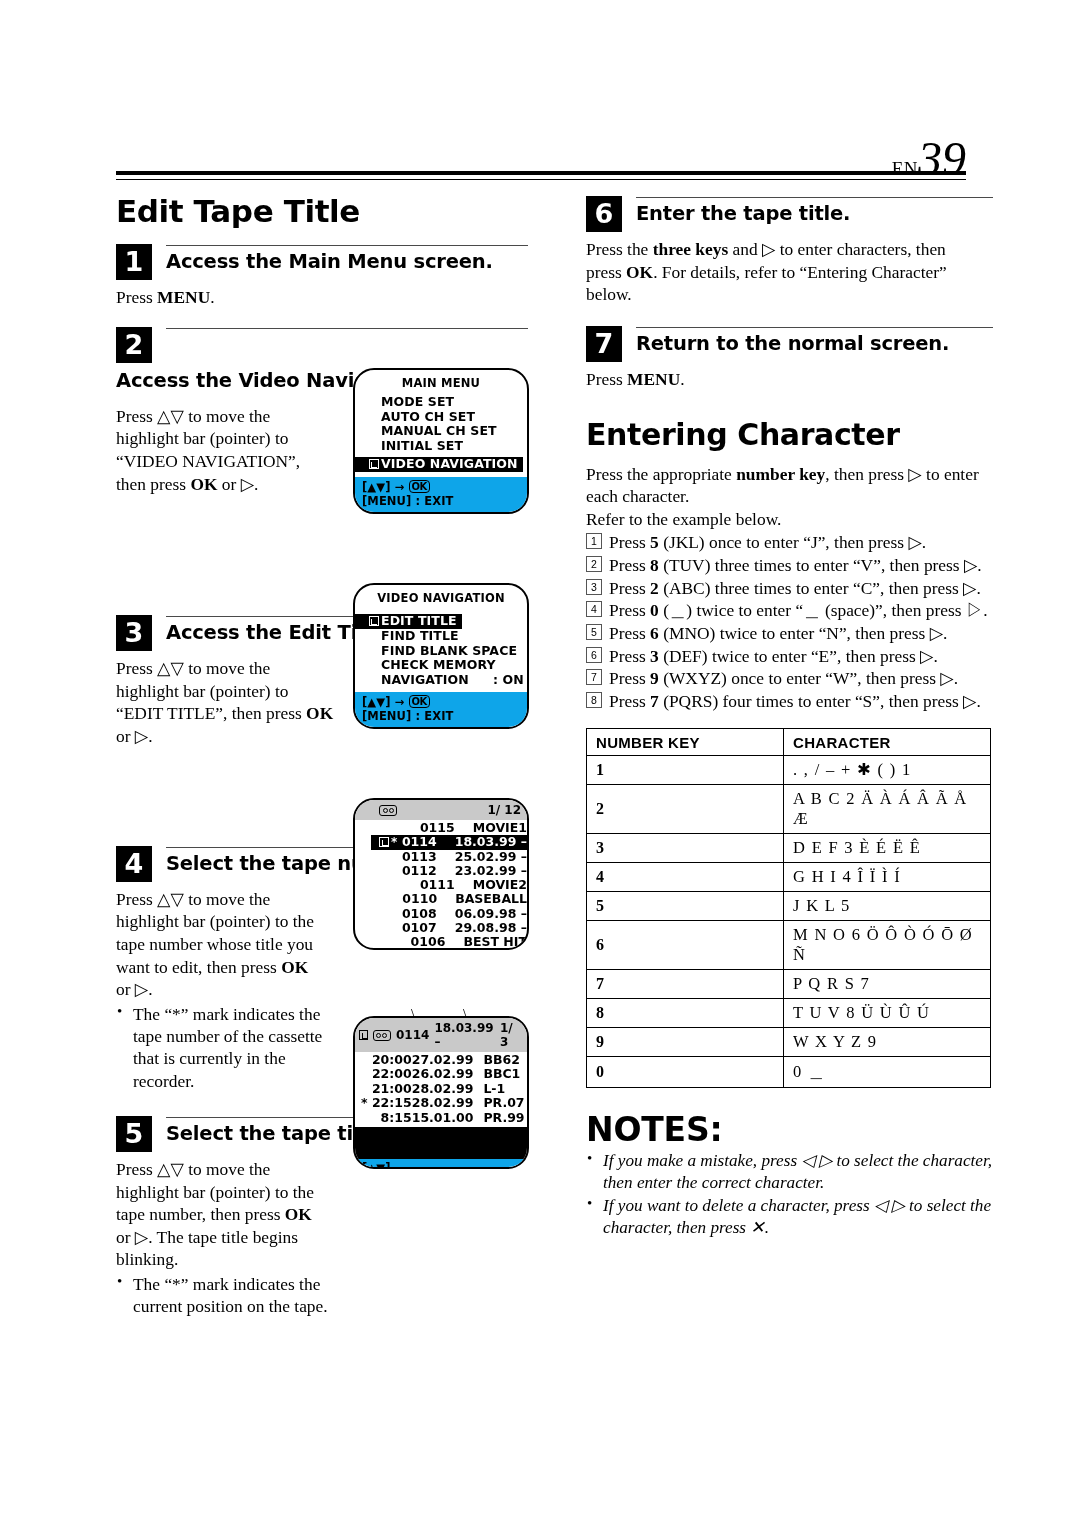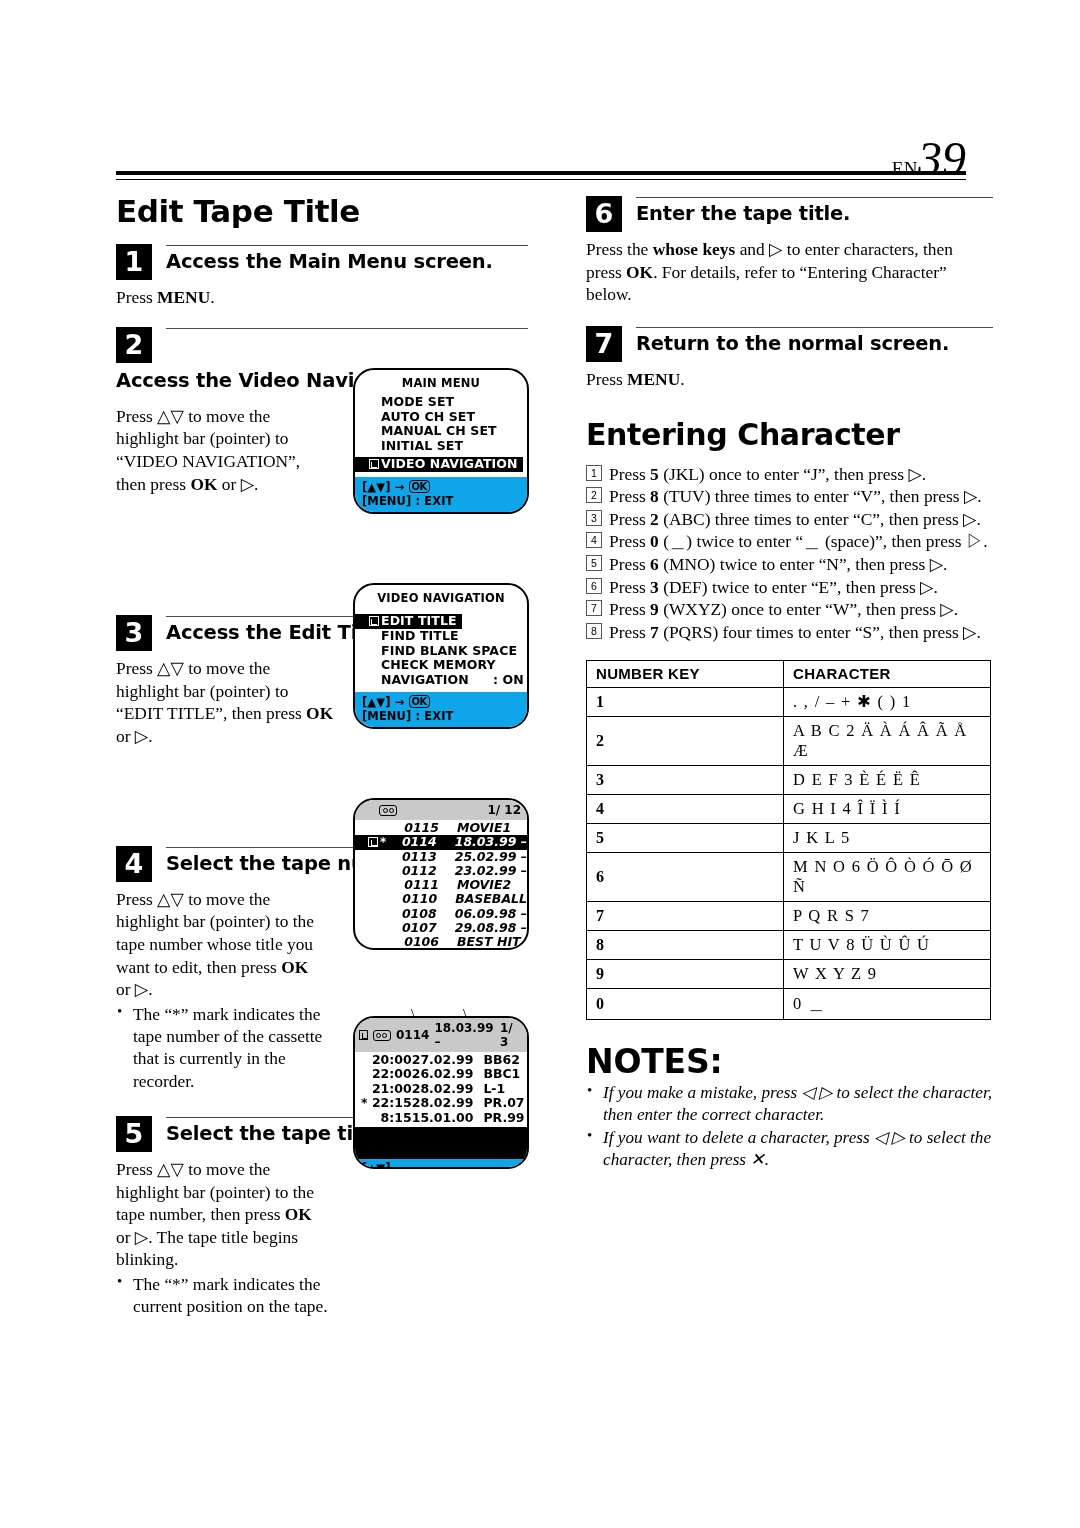--- a/index.html
+++ b/index.html
@@ -348,21 +348,21 @@
   
   .tl-head {
     display: flex;
     align-items: center;
     background: #c9c9c9;
     font-weight: bold;
     font-size: 12px;
     padding: 3px 6px 3px 24px;
   }
   .tl-head .spacer { flex: 1; }
-  .tl-rows { padding: 1px 0 0 0; font-style: italic; }
+  .tl-rows { padding: 1px 0 0 16px; }
   .tl-row {
     display: flex;
     font-weight: bold;
     font-size: 12.5px;
     line-height: 14.3px;
     white-space: nowrap;
     padding-left: 8px;
   }
   .tl-row.hl { background:#000; color:#fff; }
   .tl-row .mark { width: 24px; text-align: right; font-size: 12px;}
@@ -478,31 +478,36 @@
     </ul>
   </div>
 
   <div class="col-right">
 
     <div class="step" style="margin-top:10px">
       <div class="rule"></div>
       <span class="stepnum">6</span><span class="steptext">Enter the tape title.</span>
     </div>
     <p class="body">
-      <span>Press the </span><span class="b">whose keys</span><span> and ▷ to enter characters, then</span><br>
+      <span>Press the </span><span class="b">three keys</span><span> and ▷ to enter characters, then</span><br>
       <span>press </span><span class="b">OK</span><span>. For details, refer to “Entering Character” below.</span>
     </p>
 
     <div class="step" style="margin-top:20px">
       <div class="rule"></div>
       <span class="stepnum">7</span><span class="steptext">Return to the normal screen.</span>
     </div>
     <p class="body"><span>Press </span><span class="b">MENU</span><span>.</span></p>
 
     <h2 class="sub-title">Entering Character</h2>
+    <p class="body" style="margin-top:0">
+      <span>Press the appropriate </span><span class="b">number key</span><span>, then press ▷ to enter</span><br>
+      <span>each character.</span><br>
+      <span>Refer to the example below.</span>
+    </p>
 
     <ol class="example">
       <li><span class="idx">1</span><span>Press </span><span class="b">5</span><span> (JKL) once to enter “J”, then press ▷.</span></li>
       <li><span class="idx">2</span><span>Press </span><span class="b">8</span><span> (TUV) three times to enter “V”, then press ▷.</span></li>
       <li><span class="idx">3</span><span>Press </span><span class="b">2</span><span> (ABC) three times to enter “C”, then press ▷.</span></li>
       <li><span class="idx">4</span><span>Press </span><span class="b">0</span><span> (＿) twice to enter “＿ (space)”, then press ▷.</span></li>
       <li><span class="idx">5</span><span>Press </span><span class="b">6</span><span> (MNO) twice to enter “N”, then press ▷.</span></li>
       <li><span class="idx">6</span><span>Press </span><span class="b">3</span><span> (DEF) twice to enter “E”, then press ▷.</span></li>
       <li><span class="idx">7</span><span>Press </span><span class="b">9</span><span> (WXYZ) once to enter “W”, then press ▷.</span></li>
       <li><span class="idx">8</span><span>Press </span><span class="b">7</span><span> (PQRS) four times to enter “S”, then press ▷.</span></li>

